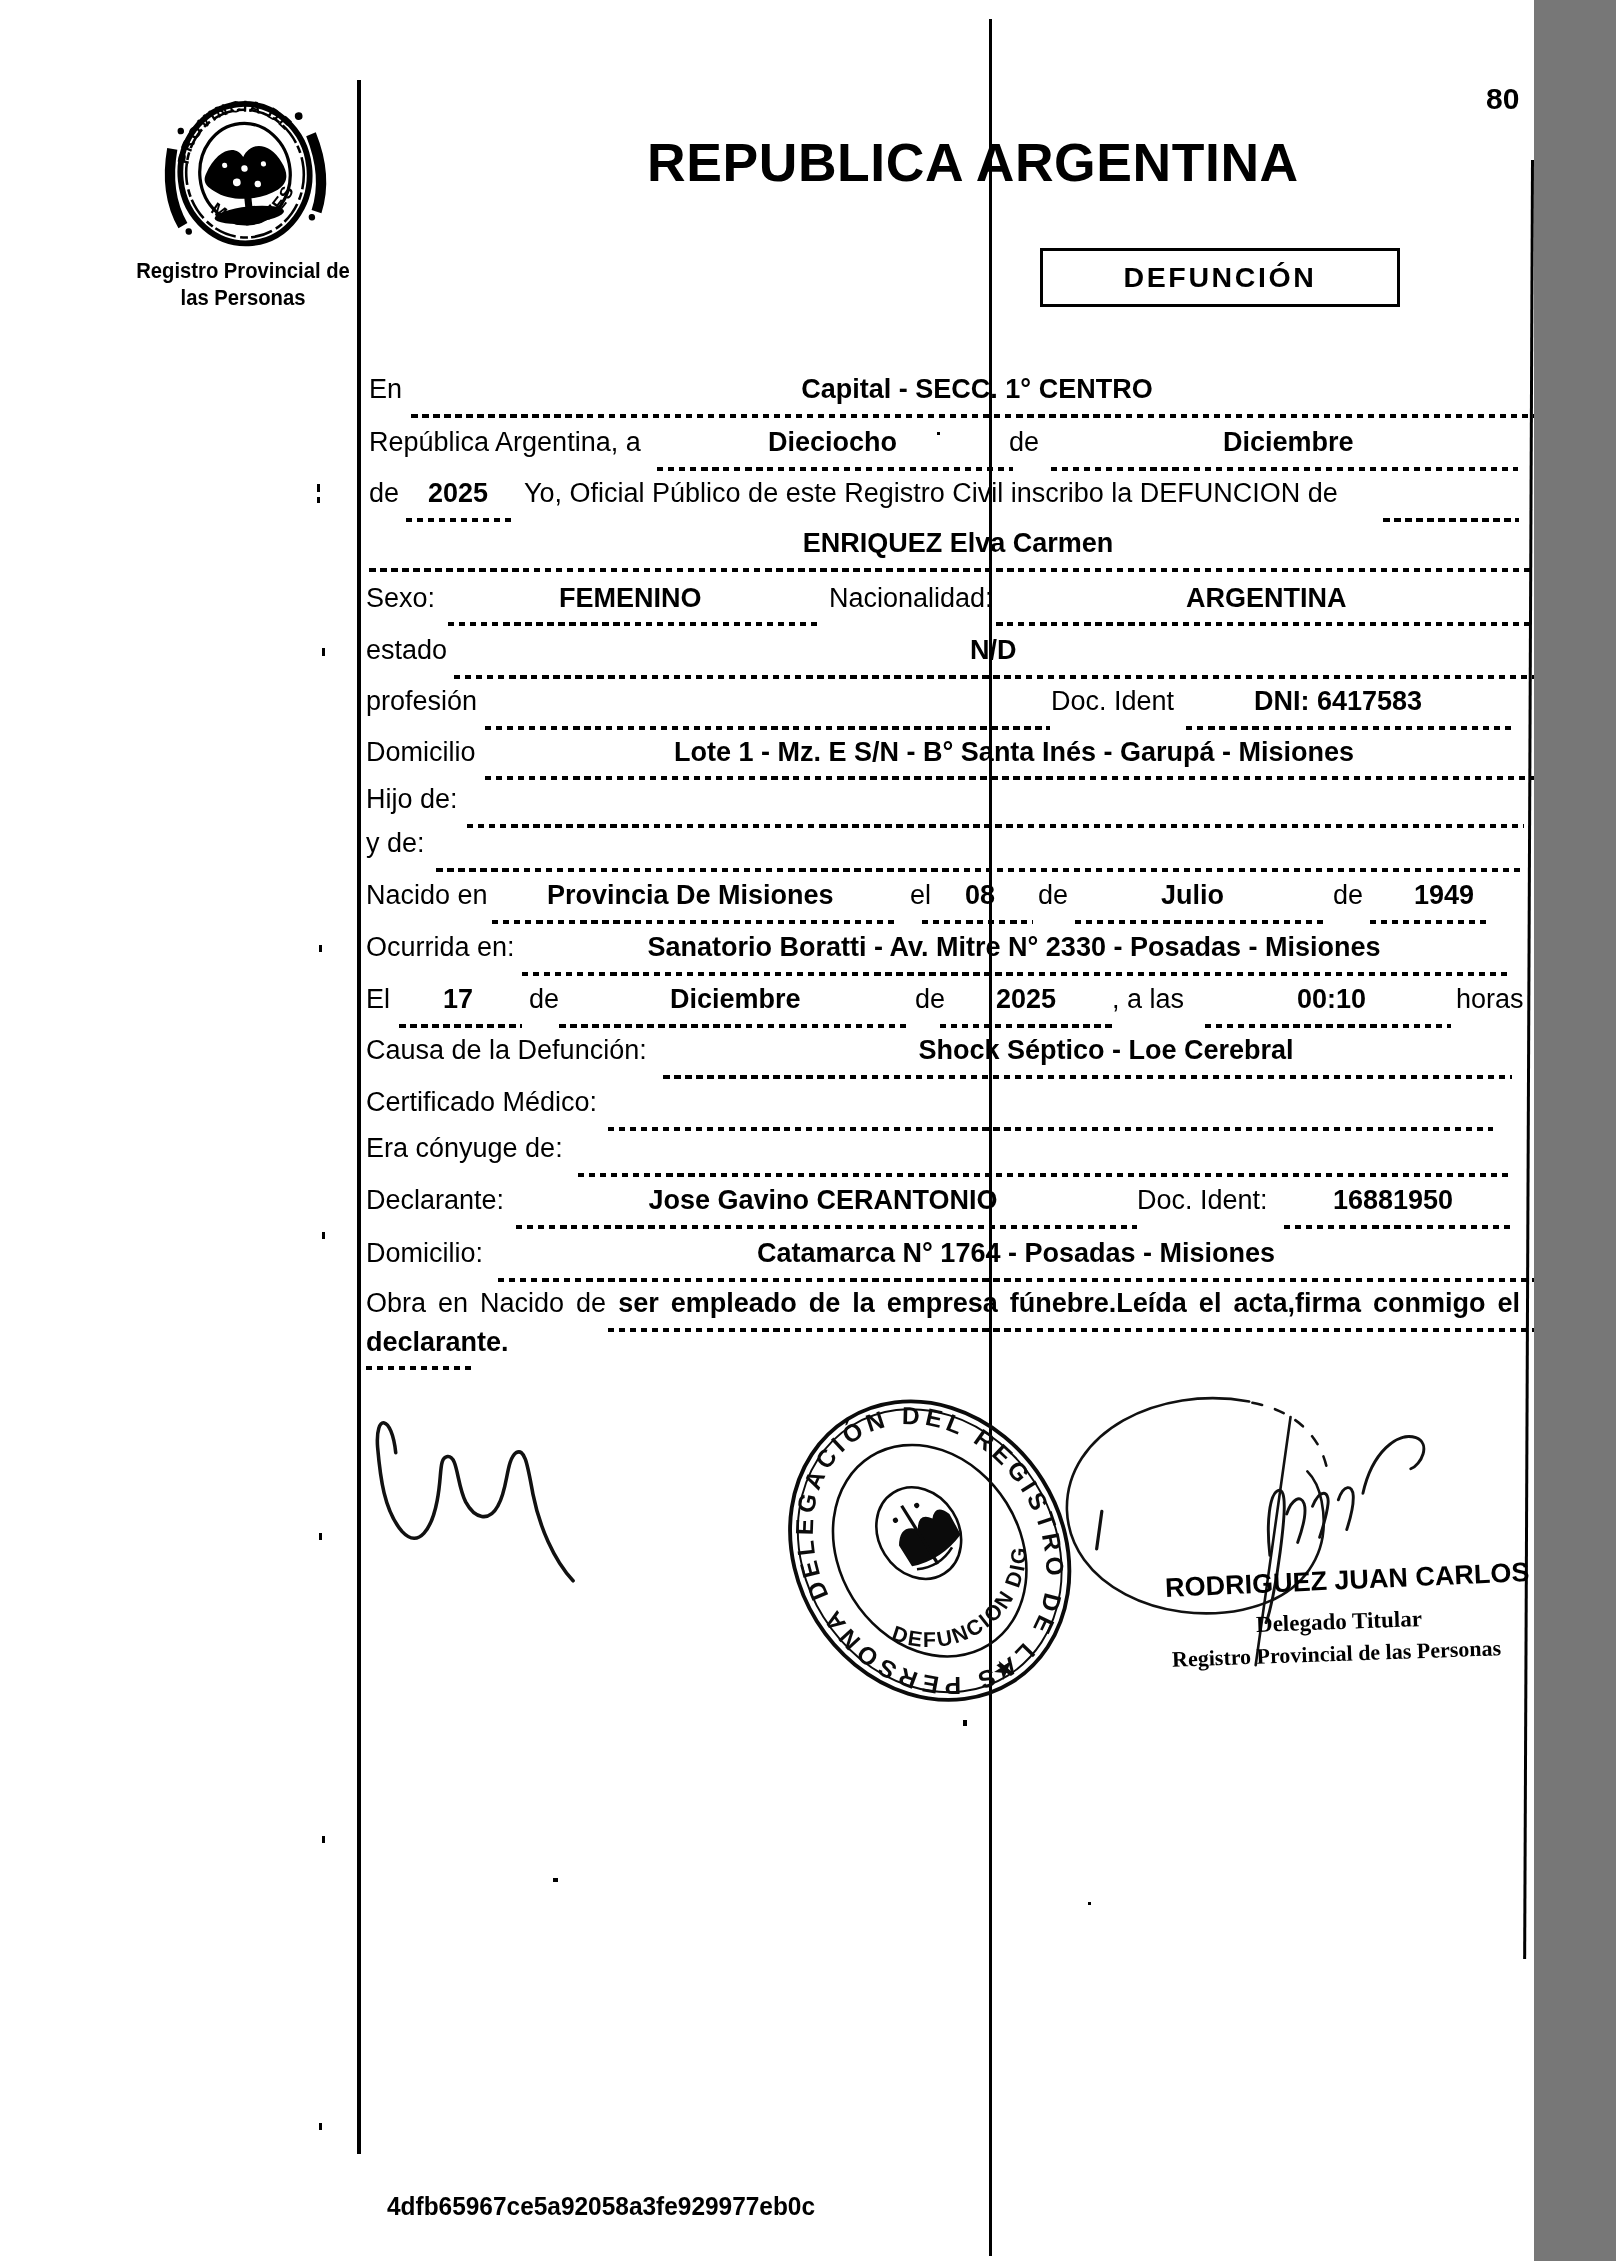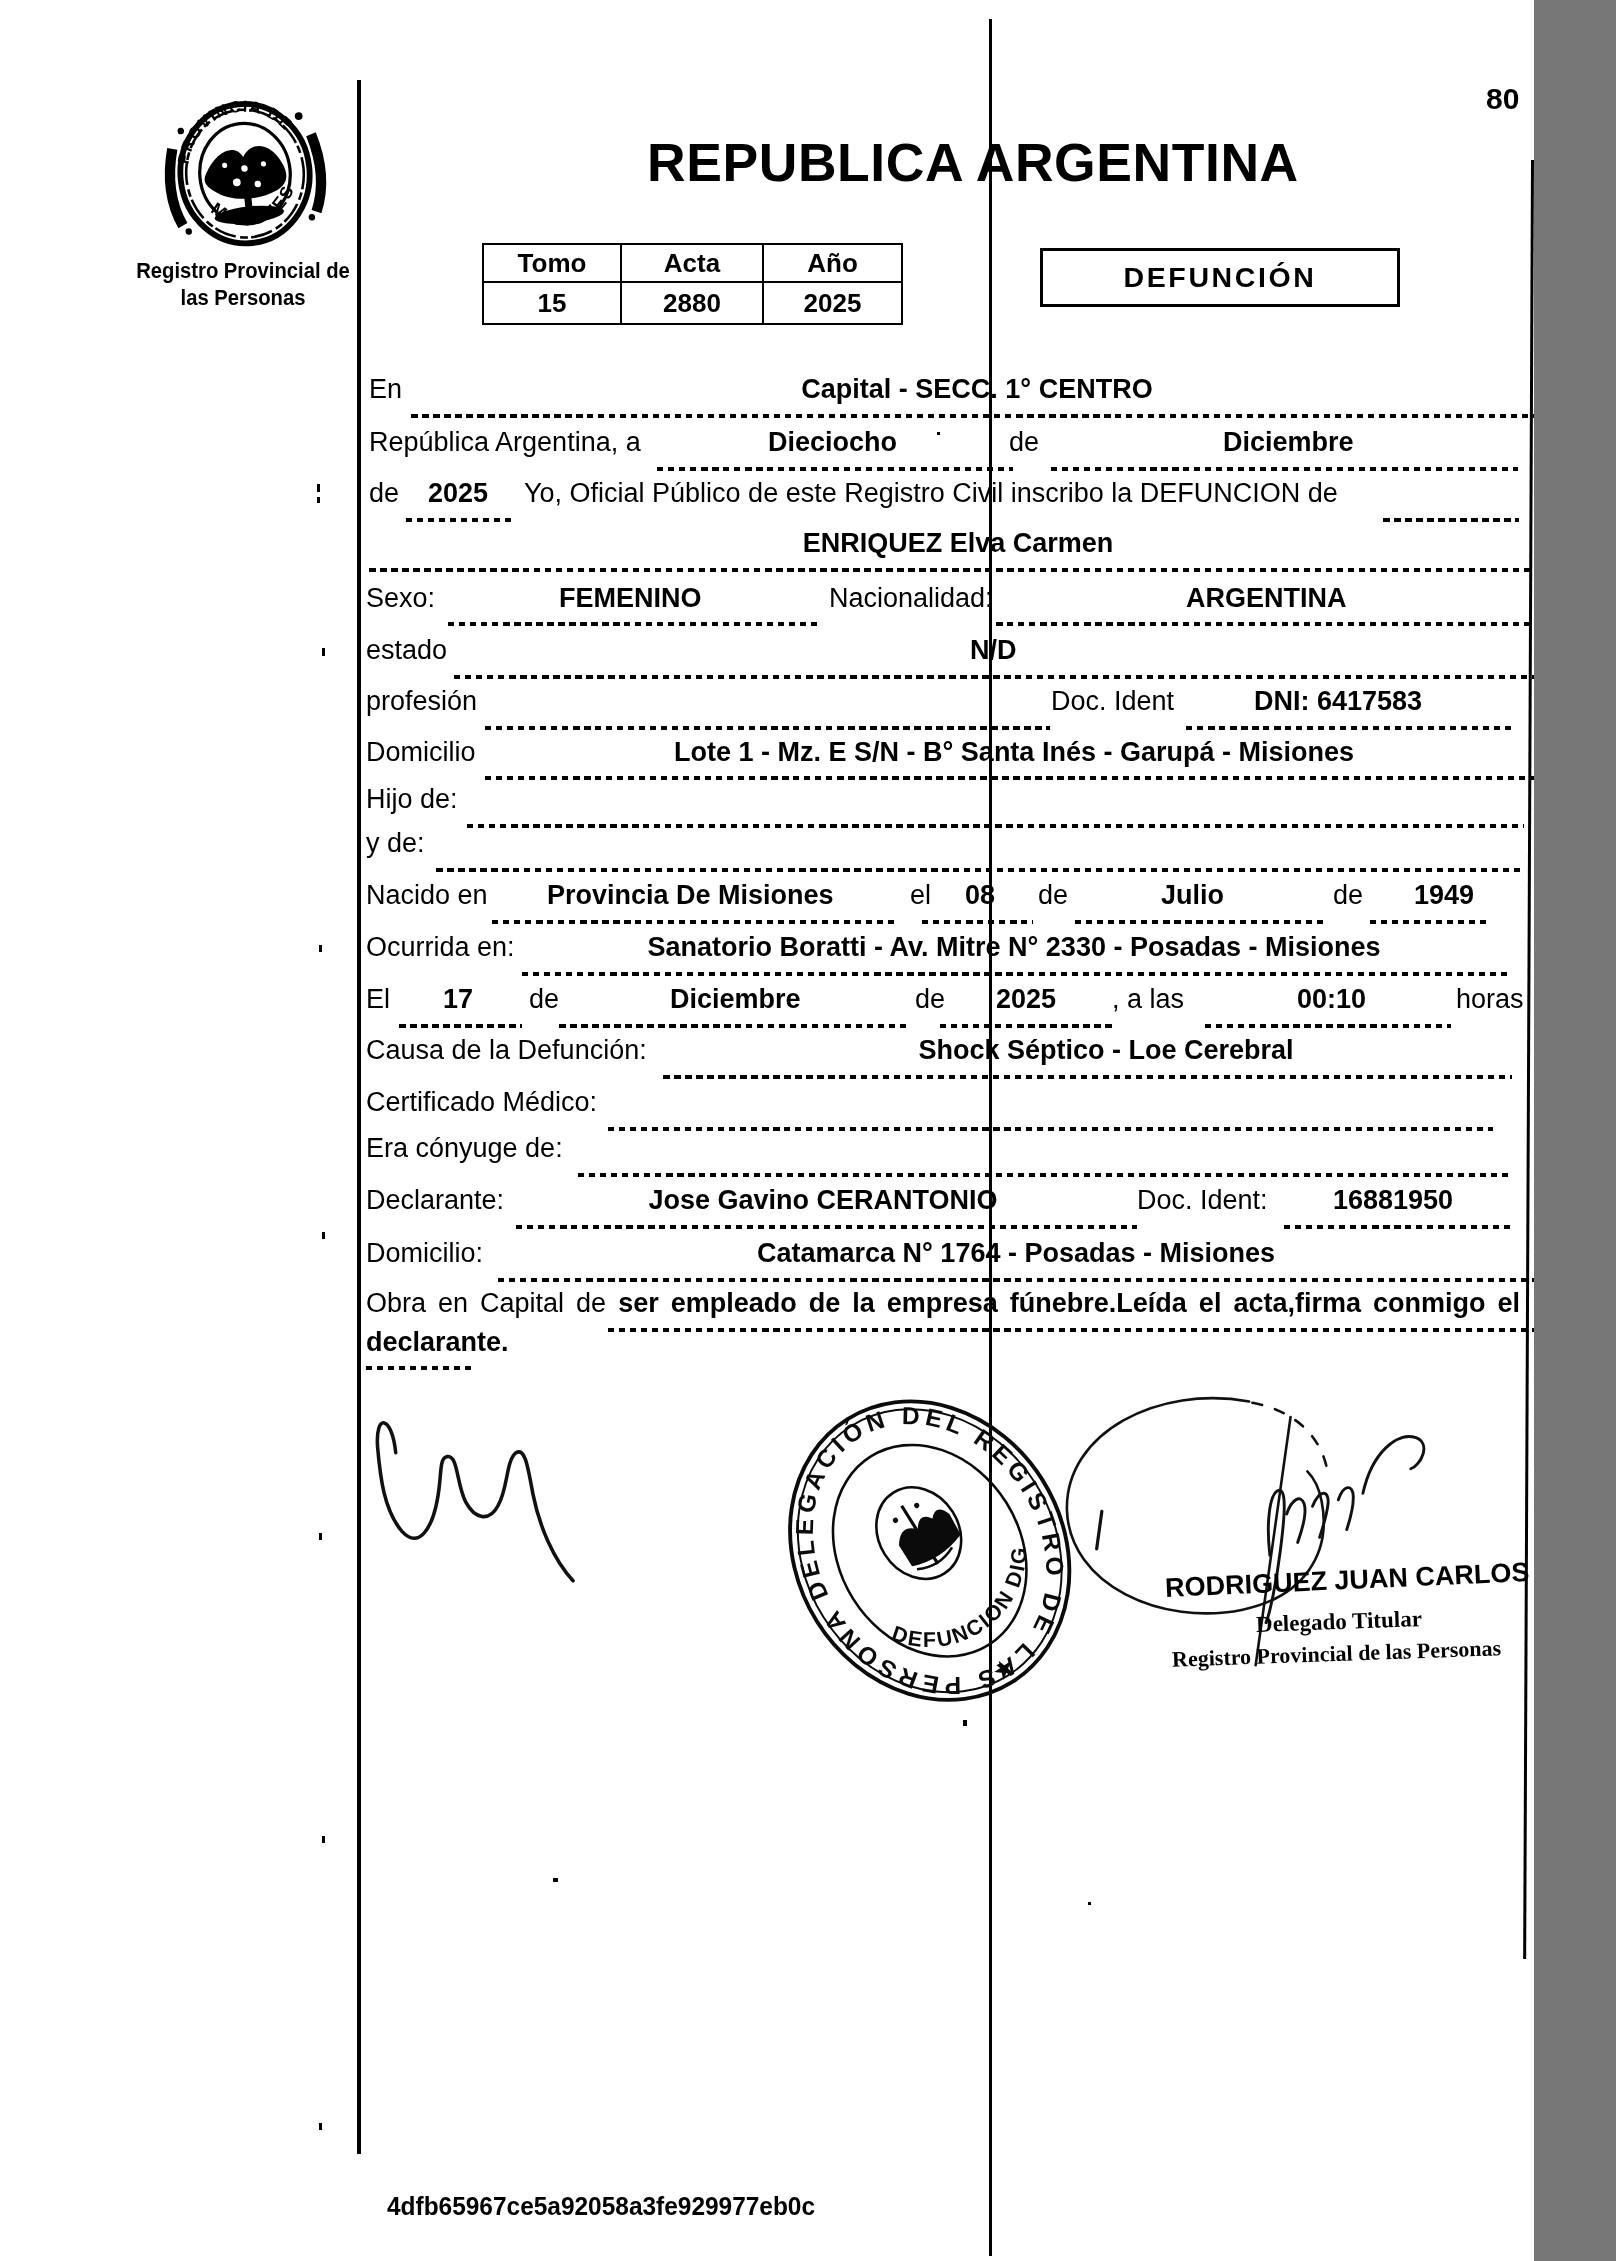--- a/index.html
+++ b/index.html
@@ -66,34 +66,20 @@
       <circle cx="214" cy="48" r="6" fill="#000" stroke="none"></circle>
       <circle cx="26" cy="208" r="5" fill="#000" stroke="none"></circle>
       <circle cx="218" cy="206" r="5" fill="#000" stroke="none"></circle>
     </g>
   </svg>
   <div id="caption1" style="top:258px;">Registro Provincial de</div>
   <div id="caption2" style="top:285px;">las Personas</div>
 
   <div id="title">REPUBLICA ARGENTINA</div>
 
-  <table id="regtable">
-    <tbody>
-        <tr>
-      <td style="width:136px">Tomo</td>
-      <td style="width:140px">Acta</td>
-      <td style="width:137px">Año</td>
-    </tr>
-    <tr>
-      <td>15</td>
-      <td>2880</td>
-      <td>2025</td>
-    </tr>
-  </tbody>
-    </table>
 
   <div id="defbox">DEFUNCIÓN</div>
 
   <span class="t" style="left:369px;top:375px;">En</span>
   <span class="t b cx" style="left:977px;top:375px;">Capital - SECC. 1° CENTRO</span>
   <div class="dots" style="left:411px;top:414px;width:1131px;"></div>
 
   <span class="t" style="left:369px;top:428px;">República Argentina, a</span>
   <span class="t b" style="left:768px;top:428px;">Dieciocho</span>
   <span class="t" style="left:1009px;top:428px;">de</span>
@@ -182,21 +168,21 @@
   <span class="t b cx" style="left:823px;top:1186px;">Jose Gavino CERANTONIO</span>
   <span class="t" style="left:1137px;top:1186px;">Doc. Ident:</span>
   <span class="t b" style="left:1333px;top:1186px;">16881950</span>
   <div class="dots" style="left:516px;top:1225px;width:621px;"></div>
   <div class="dots" style="left:1284px;top:1225px;width:228px;"></div>
 
   <span class="t" style="left:366px;top:1239px;">Domicilio:</span>
   <span class="t b cx" style="left:1016px;top:1239px;">Catamarca N° 1764 - Posadas - Misiones</span>
   <div class="dots" style="left:498px;top:1278px;width:1051px;"></div>
 
-  <span class="t" style="left:366px;top:1289px;word-spacing:4.5px;"><span>Obra en Capital de</span> <span class="b">ser empleado de la empresa fúnebre.Leída el acta,firma conmigo el</span></span>
+  <span class="t" style="left:366px;top:1289px;word-spacing:4.5px;"><span>Obra en Nacido de</span> <span class="b">ser empleado de la empresa fúnebre.Leída el acta,firma conmigo el</span></span>
   <div class="dots" style="left:608px;top:1328px;width:941px;"></div>
 
   <span class="t b" style="left:366px;top:1328px;">declarante.</span>
   <div class="dots" style="left:366px;top:1366px;width:107px;"></div>
 
   <svg style="left:362px;top:1375px;" width="272" height="233" viewBox="0 0 420 360">
     <path d="M 52 120 C 46 62, 20 58, 24 112 C 28 158, 34 210, 62 242 C 88 270, 108 236, 116 194 C 124 154, 118 128, 132 126 C 148 124, 146 168, 160 196 C 174 222, 196 228, 210 202 C 226 174, 222 132, 238 120 C 252 112, 256 142, 264 184 C 274 234, 296 286, 326 318" fill="none" stroke="#111" stroke-width="5.5" stroke-linecap="round"></path>
   </svg>
 
   <svg style="left:763px;top:1368px;" width="336" height="366" viewBox="0 0 520 565">

